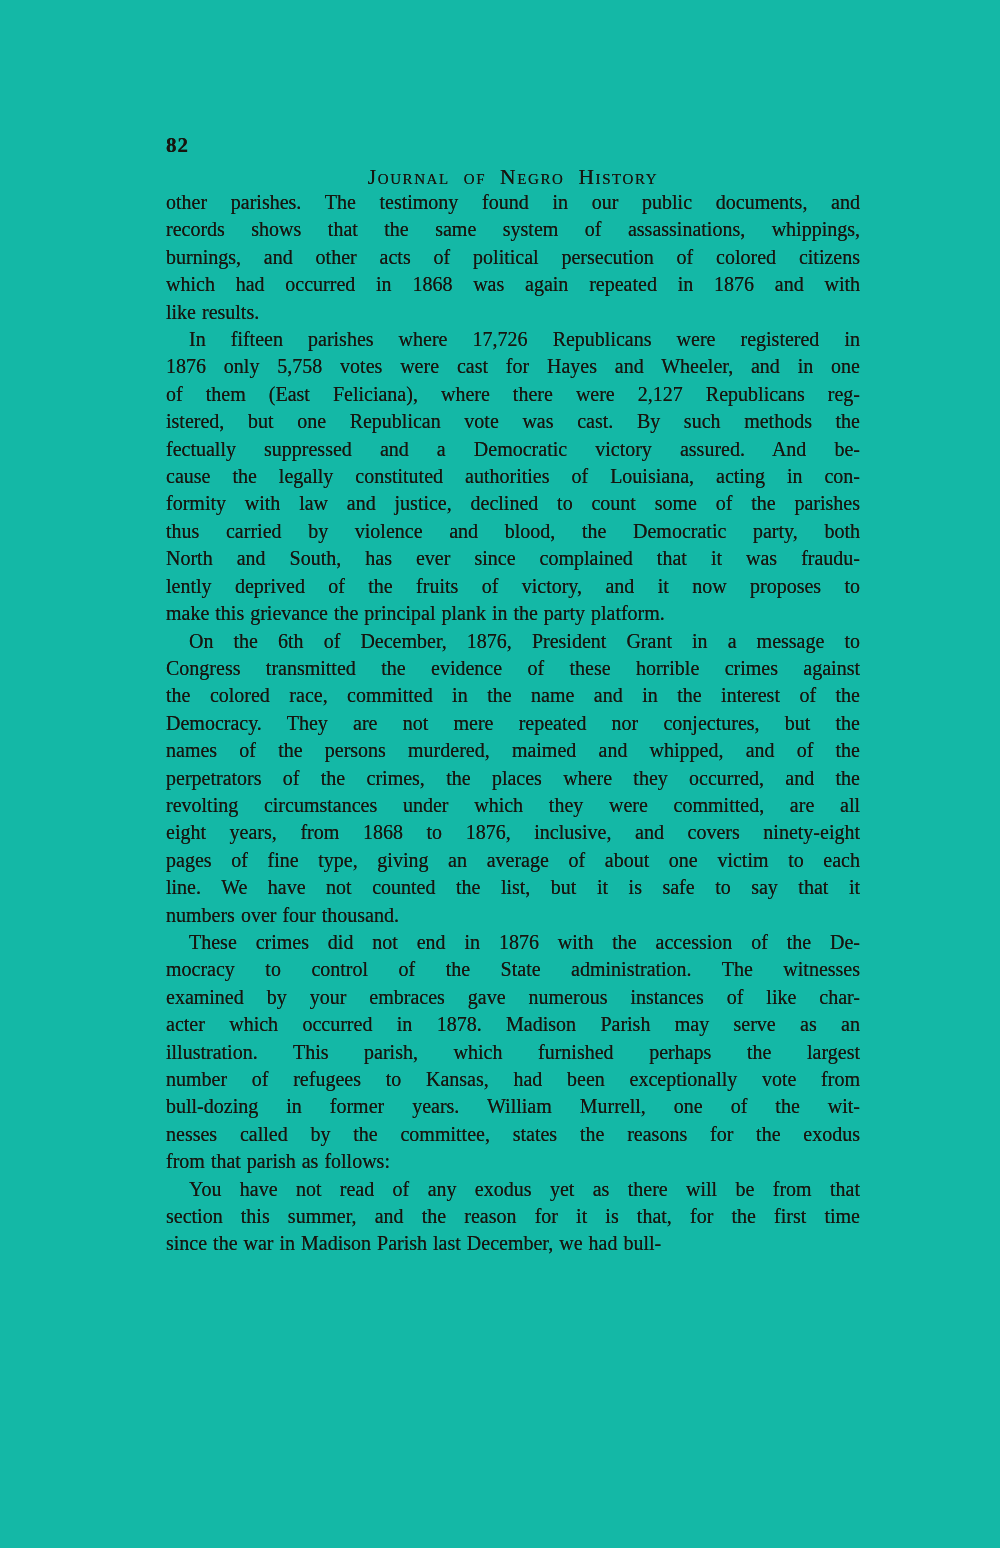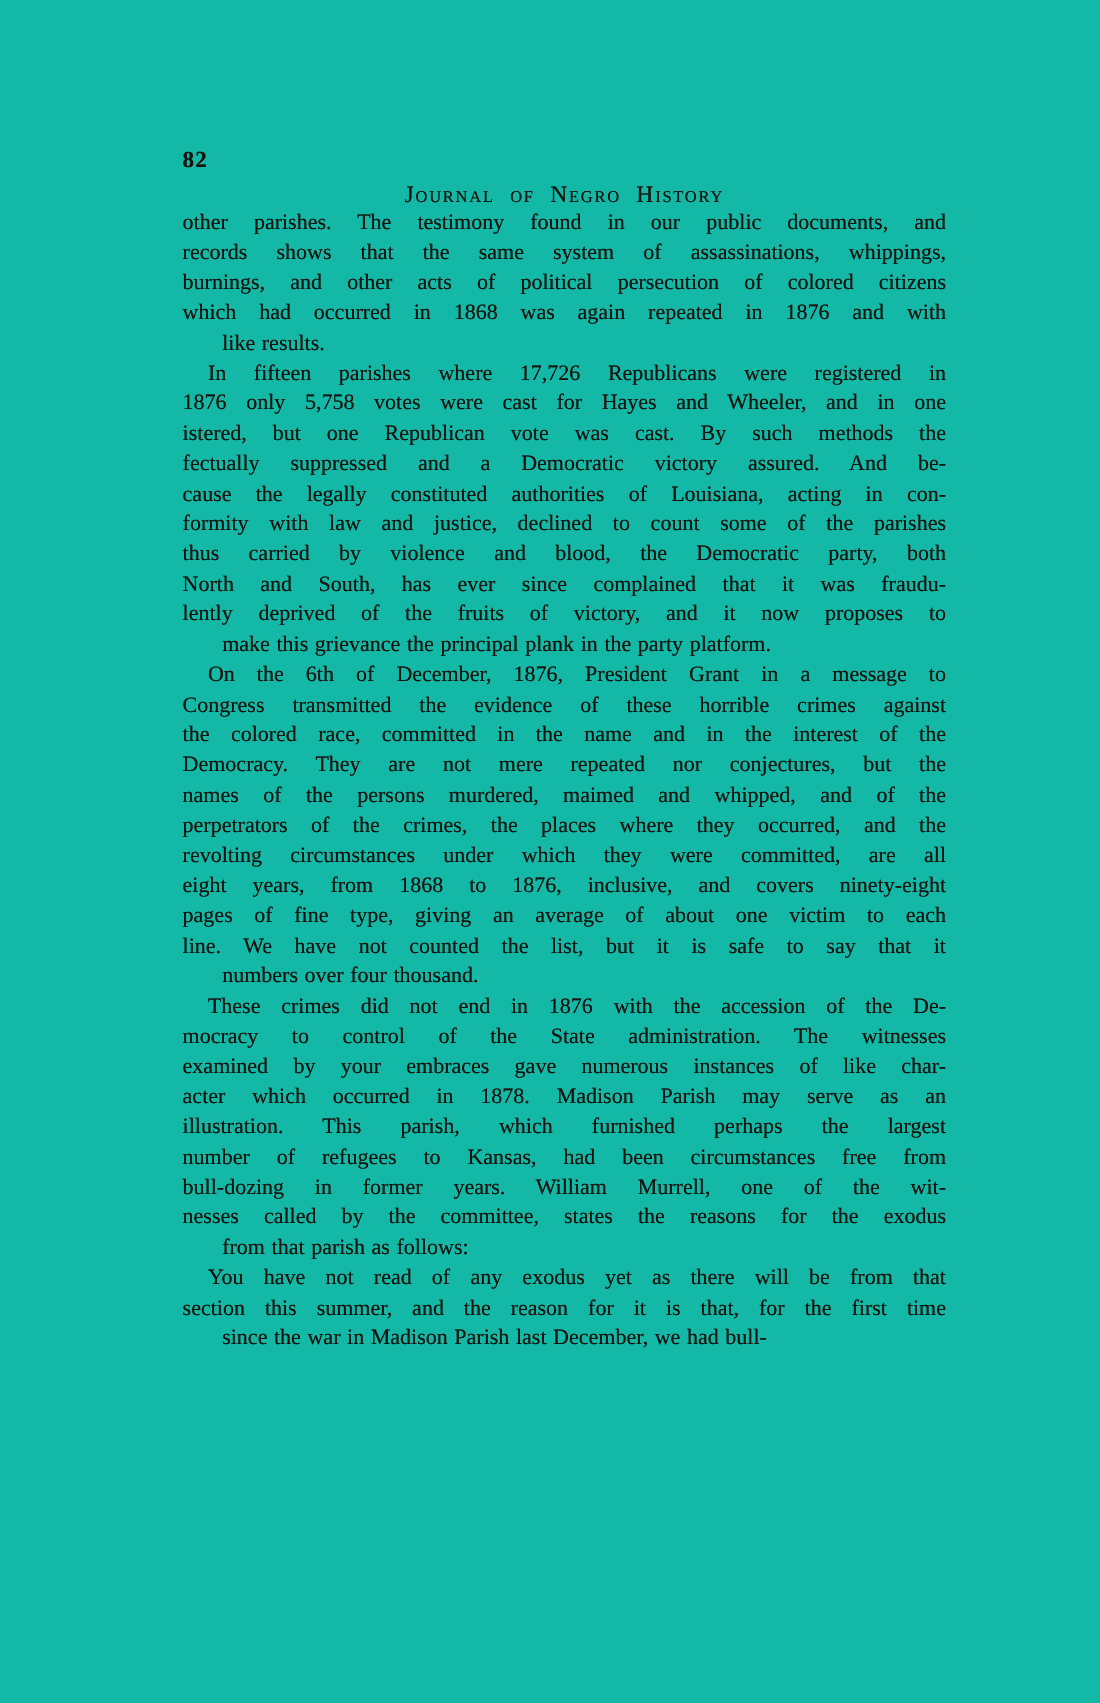--- a/index.html
+++ b/index.html
@@ -60,21 +60,20 @@
   }
   .para { margin: 0; padding: 0; }
   .line {
     text-align: justify;
     text-align-last: justify;
     word-spacing: 1px;
     white-space: normal;
   }
   .line.last {
     text-align-last: left;
-    margin-left: 36px;
   }
   .para.indented .line:first-child {
     text-indent: 23px;
   }
 </style>
 </head>
 <body>
 
 <div class="scan-page">
 
@@ -88,20 +87,21 @@
   <div class="para">
         <div class="line">other parishes. The testimony found in our public documents, and</div>
         <div class="line">records shows that the same system of assassinations, whippings,</div>
         <div class="line">burnings, and other acts of political persecution of colored citizens</div>
         <div class="line">which had occurred in 1868 was again repeated in 1876 and with</div>
         <div class="line last">like results.</div>
       </div>
       <div class="para indented">
         <div class="line">In fifteen parishes where 17,726 Republicans were registered in</div>
         <div class="line">1876 only 5,758 votes were cast for Hayes and Wheeler, and in one</div>
+        <div class="line">of them (East Feliciana), where there were 2,127 Republicans reg-</div>
         <div class="line">istered, but one Republican vote was cast. By such methods the</div>
         <div class="line">fectually suppressed and a Democratic victory assured. And be-</div>
         <div class="line">cause the legally constituted authorities of Louisiana, acting in con-</div>
         <div class="line">formity with law and justice, declined to count some of the parishes</div>
         <div class="line">thus carried by violence and blood, the Democratic party, both</div>
         <div class="line">North and South, has ever since complained that it was fraudu-</div>
         <div class="line">lently deprived of the fruits of victory, and it now proposes to</div>
         <div class="line last">make this grievance the principal plank in the party platform.</div>
       </div>
       <div class="para indented">
@@ -116,21 +116,21 @@
         <div class="line">pages of fine type, giving an average of about one victim to each</div>
         <div class="line">line. We have not counted the list, but it is safe to say that it</div>
         <div class="line last">numbers over four thousand.</div>
       </div>
       <div class="para indented">
         <div class="line">These crimes did not end in 1876 with the accession of the De-</div>
         <div class="line">mocracy to control of the State administration. The witnesses</div>
         <div class="line">examined by your embraces gave numerous instances of like char-</div>
         <div class="line">acter which occurred in 1878. Madison Parish may serve as an</div>
         <div class="line">illustration. This parish, which furnished perhaps the largest</div>
-        <div class="line">number of refugees to Kansas, had been circumstances free from</div>
+        <div class="line">number of refugees to Kansas, had been exceptionally vote from</div>
         <div class="line">bull-dozing in former years. William Murrell, one of the wit-</div>
         <div class="line">nesses called by the committee, states the reasons for the exodus</div>
         <div class="line last">from that parish as follows:</div>
       </div>
       <div class="para indented">
         <div class="line">You have not read of any exodus yet as there will be from that</div>
         <div class="line">section this summer, and the reason for it is that, for the first time</div>
         <div class="line last">since the war in Madison Parish last December, we had bull-</div>
       </div>
     </div>

